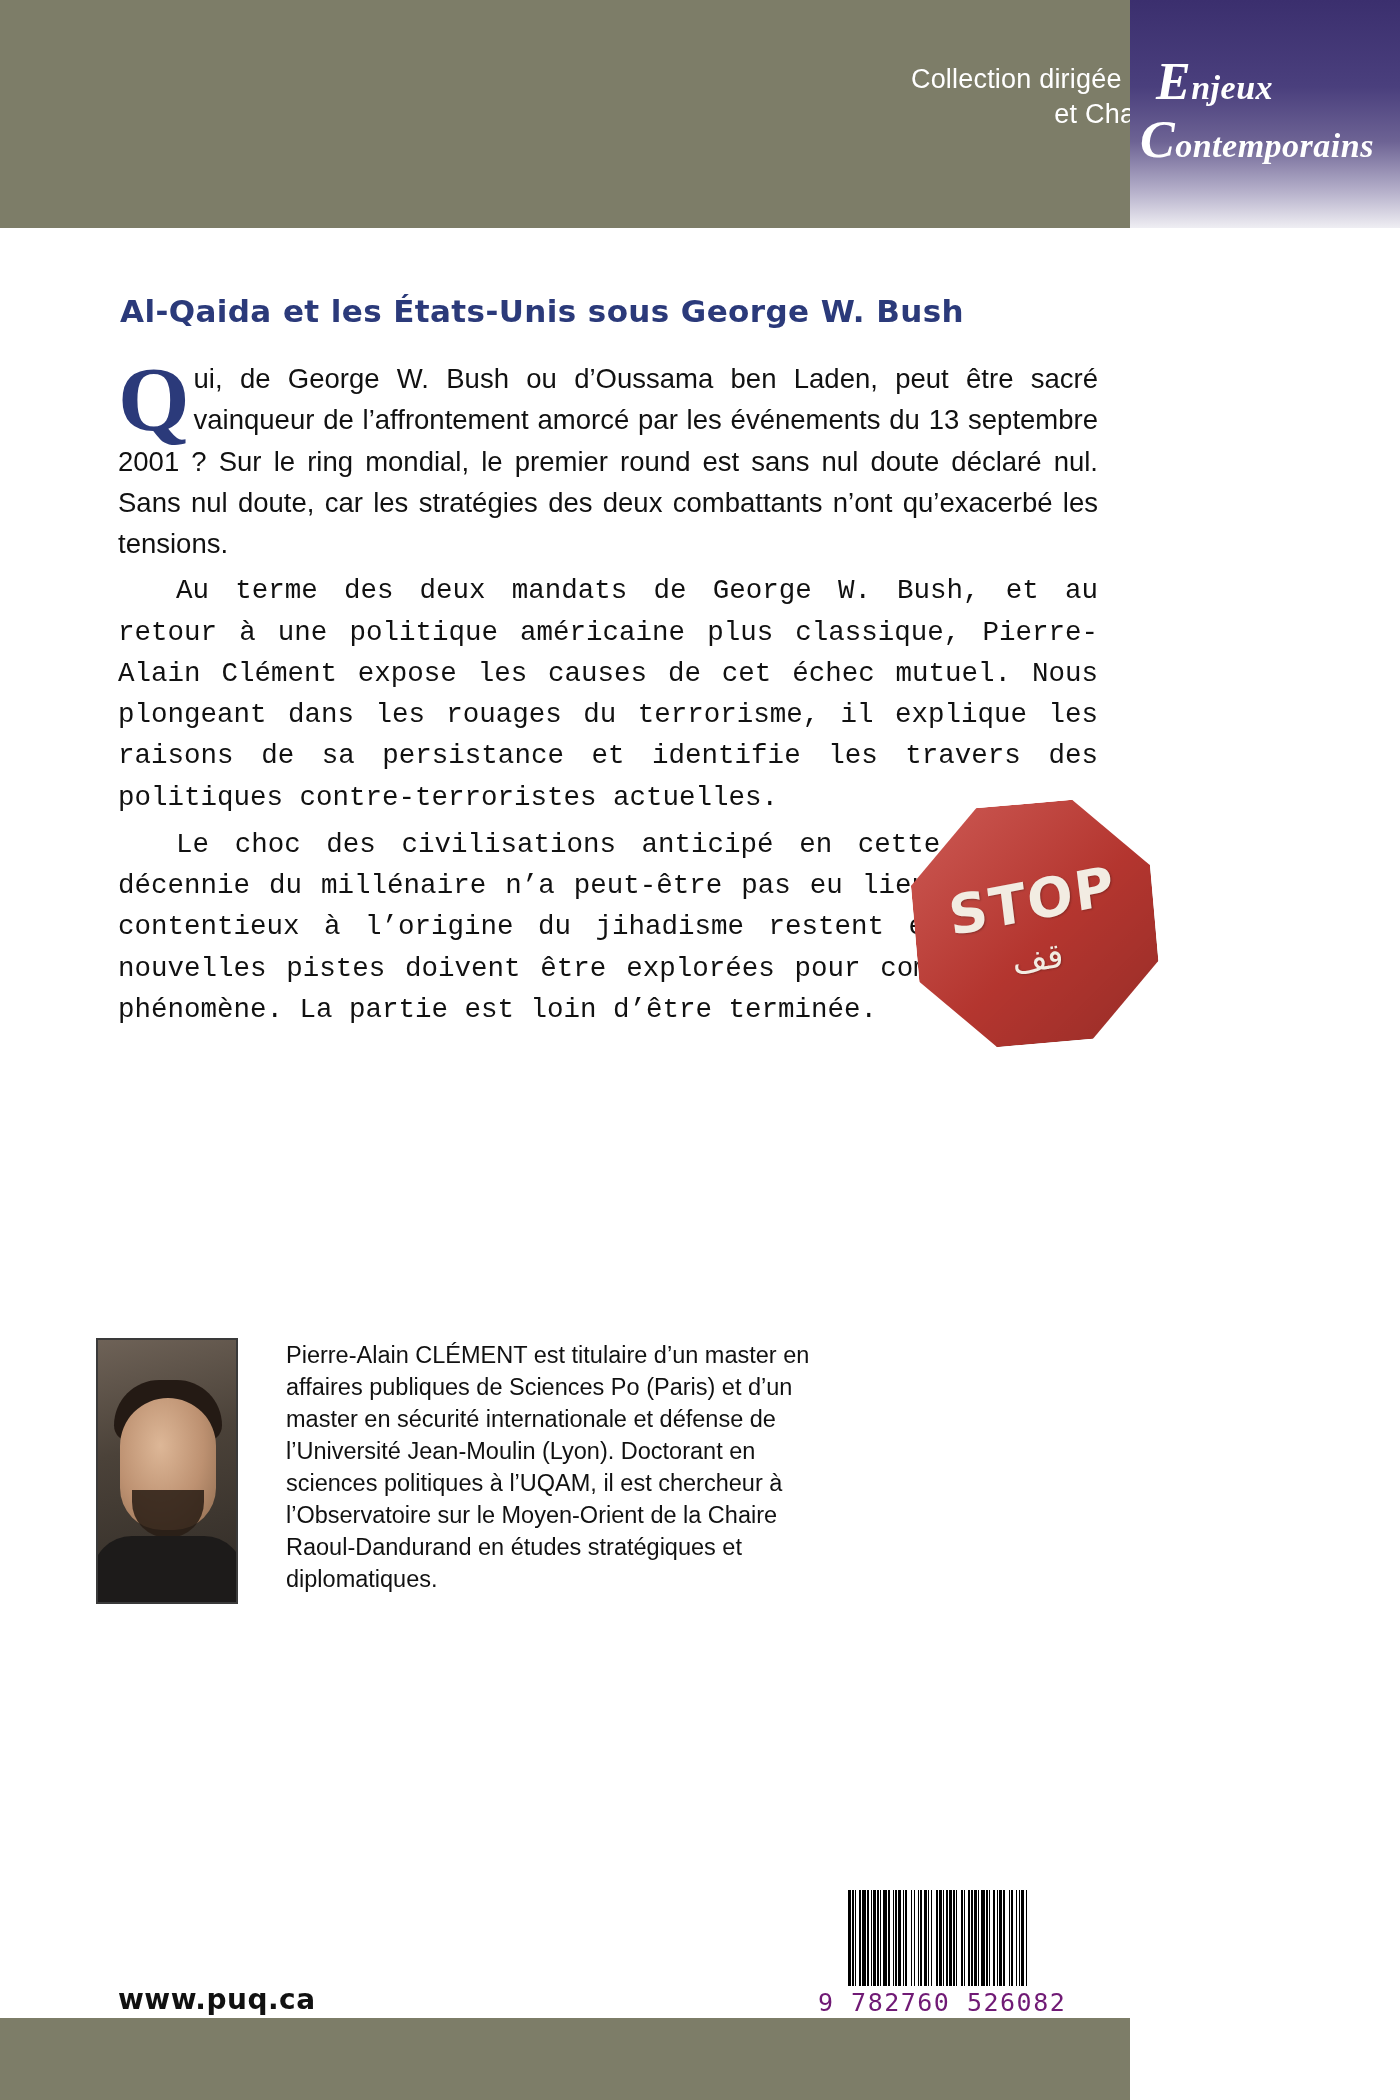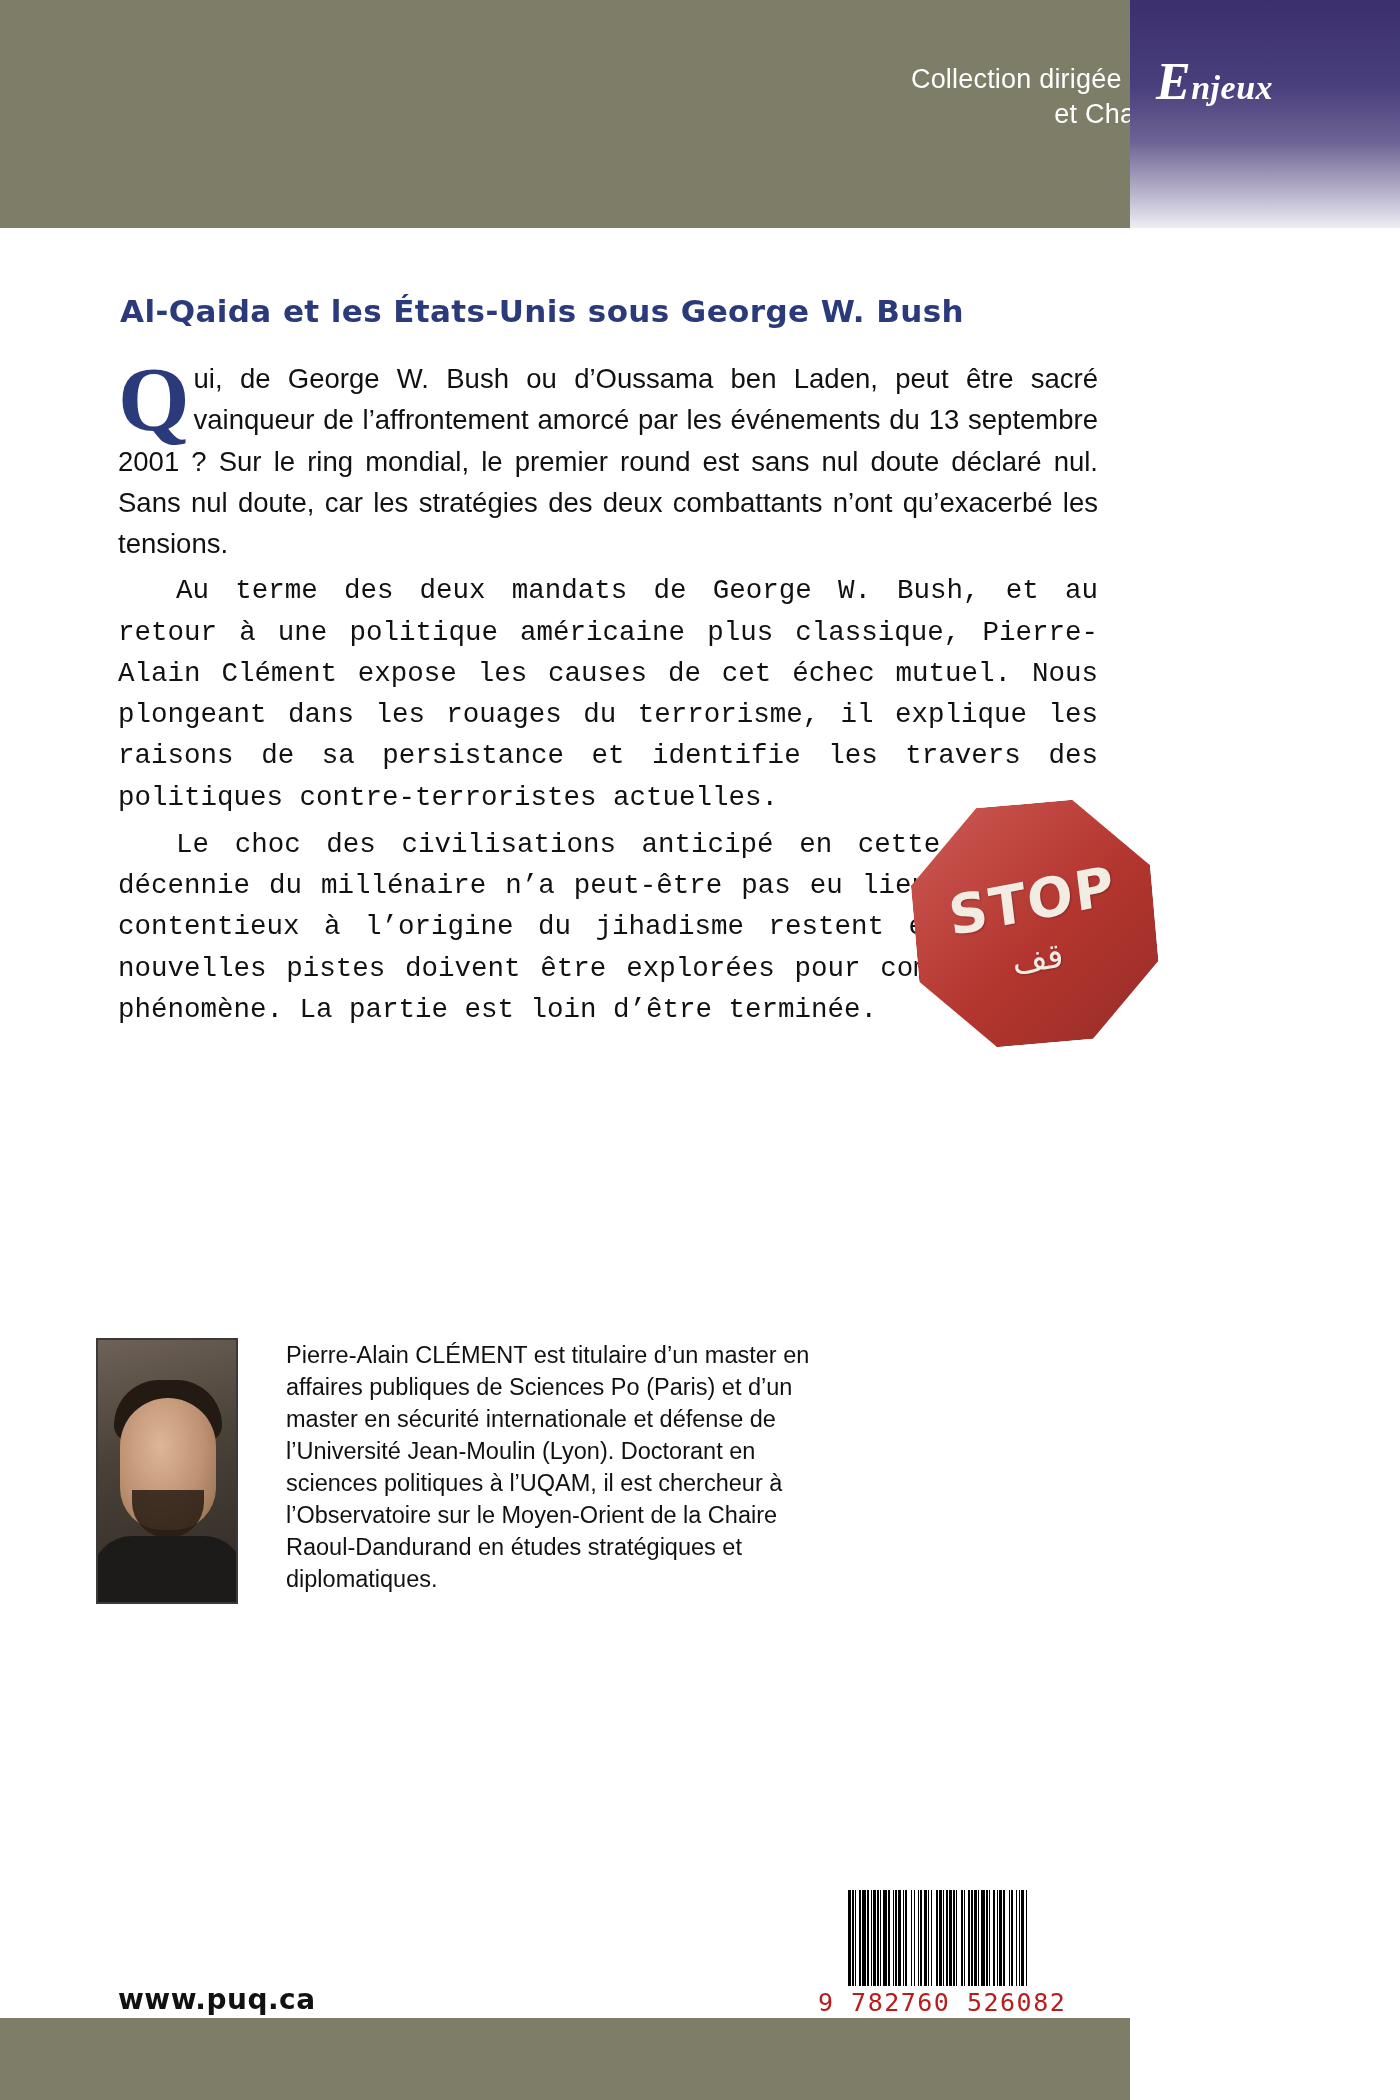--- a/index.html
+++ b/index.html
@@ -259,21 +259,21 @@
     display: flex;
     align-items: flex-end;
   }
   .bar { background: #000; height: 100%; }
   .barcode-digits {
     margin-left: 118px;
     width: 280px;
     font-family: "DejaVu Sans Mono", monospace;
     font-size: 25px;
     letter-spacing: 1.5px;
-    color: #b91c1c;
+    color: #701a75;
     margin-top: 2px;
   }
   .isbn-line {
     margin-top: 6px;
     width: 430px;
     text-align: right;
     font-family: "DejaVu Sans Mono", monospace;
     font-size: 25px;
     letter-spacing: 1px;
     color: #000;
@@ -318,20 +318,21 @@
   </div>
 
   <div class="collection-credit">
     <span class="credit-line">Collection dirigée par Élisabeth Vallet</span>
     <span class="credit-line">et Charles-Philippe David</span>
   </div>
 
   <div class="logo-block">
     <div class="logo-text">
       <span class="logo-line1"><span class="cap">E</span><span>njeux</span></span>
+      <span class="logo-line2"><span class="cap">C</span><span>ontemporains</span></span>
     </div>
   </div>
 
   <div class="content">
 
     <h1 class="book-title">Al-Qaida et les États-Unis sous George W. Bush</h1>
 
     <div class="blurb">
       <p class="dropcap-para"><span class="dropcap">Q</span><span>ui, de George W. Bush ou d’Oussama ben Laden, peut être sacré vainqueur de l’affrontement amorcé par les événements du 13 septembre 2001 ? Sur le ring mondial, le premier round est sans nul doute déclaré nul. Sans nul doute, car les stratégies des deux combattants n’ont qu’exacerbé les tensions.</span></p>
       <p class="indent">Au terme des deux mandats de George W. Bush, et au retour à une politique américaine plus classique, Pierre-Alain Clément expose les causes de cet échec mutuel. Nous plongeant dans les rouages du terrorisme, il explique les raisons de sa persistance et identifie les travers des politiques contre-terroristes actuelles.</p>

